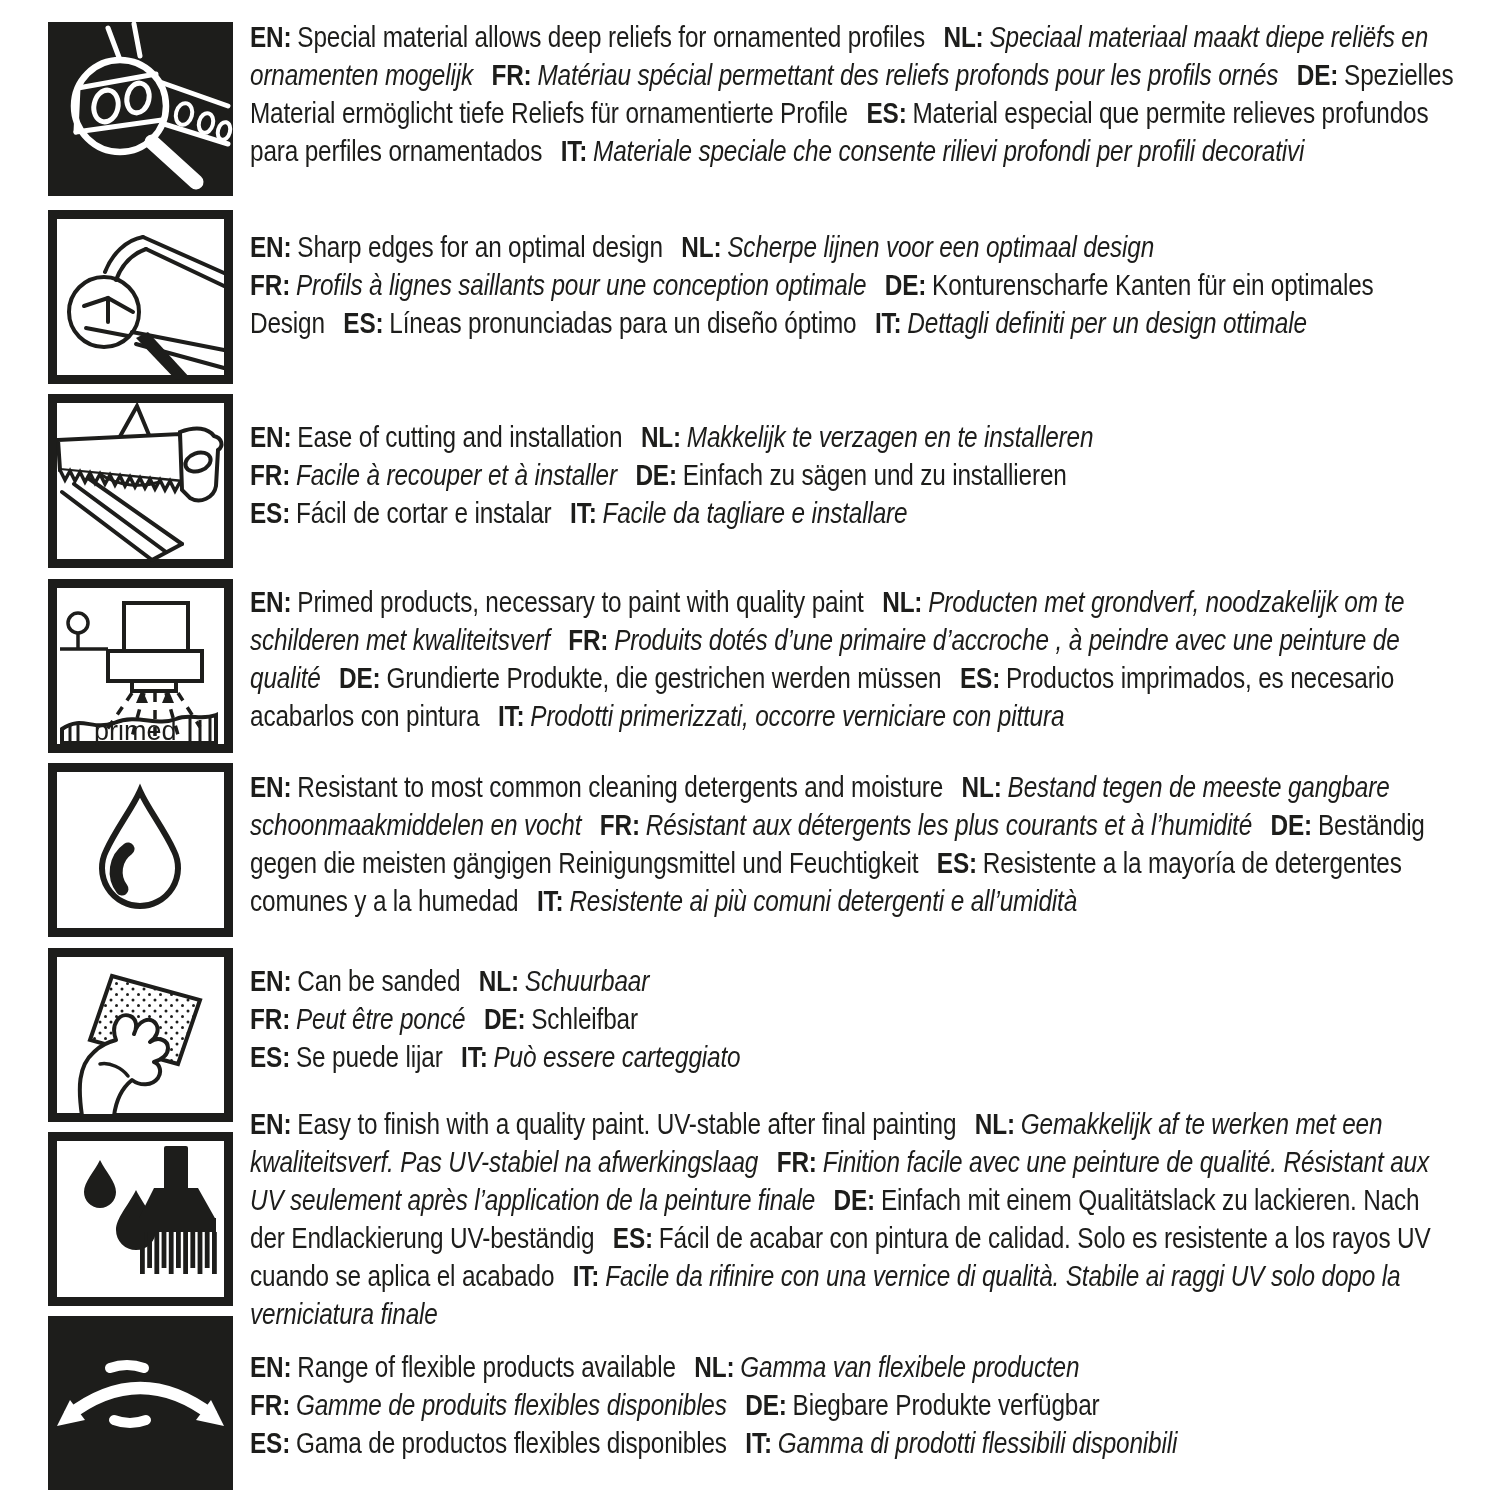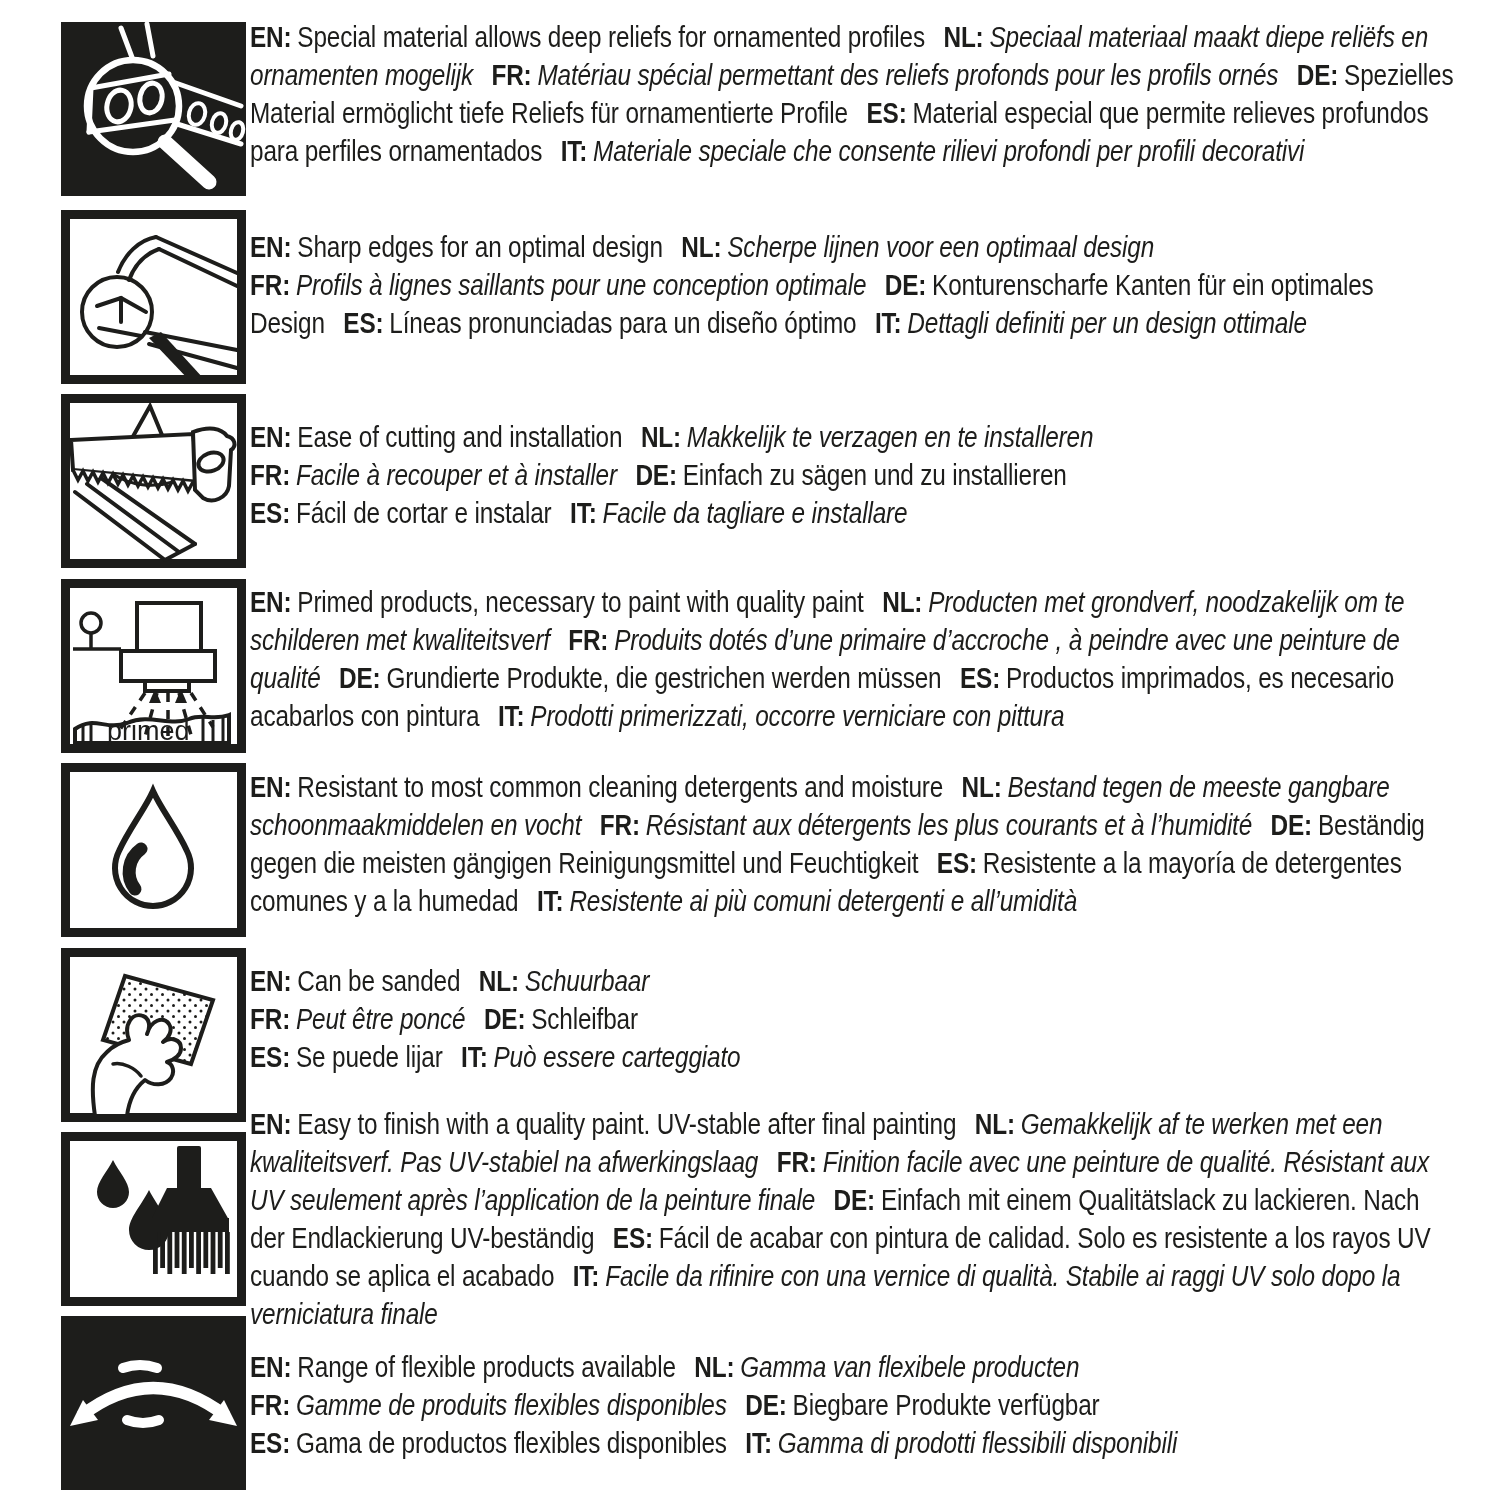--- a/index.html
+++ b/index.html
@@ -2,21 +2,21 @@
 <html><head>
 <meta charset="utf-8">
 <style>
   html,body{margin:0;padding:0;}
   body{
     width:1500px;height:1500px;background:#ffffff;position:relative;
     font-family:"Liberation Sans",sans-serif;color:#1d1d1b;overflow:hidden;
   }
   .sheet{position:absolute;inset:0;}
   .row{position:absolute;left:0;width:1500px;height:174px;}
-  .icon{position:absolute;left:61px;top:0;width:211px;height:174px;}
+  .icon{position:absolute;left:48px;top:0;width:211px;height:174px;}
   .icon svg{display:block;width:185px;height:174px;}
   .langs{
     position:absolute;left:250px;width:1440px;
     transform:scaleX(0.84);transform-origin:0 0;
     font-size:29px;line-height:38px;letter-spacing:-0.2px;
   }
   .lab{font-weight:bold;margin-right:7px;white-space:nowrap;}
   .txt{margin-right:22px;}
   .it{font-style:italic;}
   .ink{stroke:#1d1d1b;}

